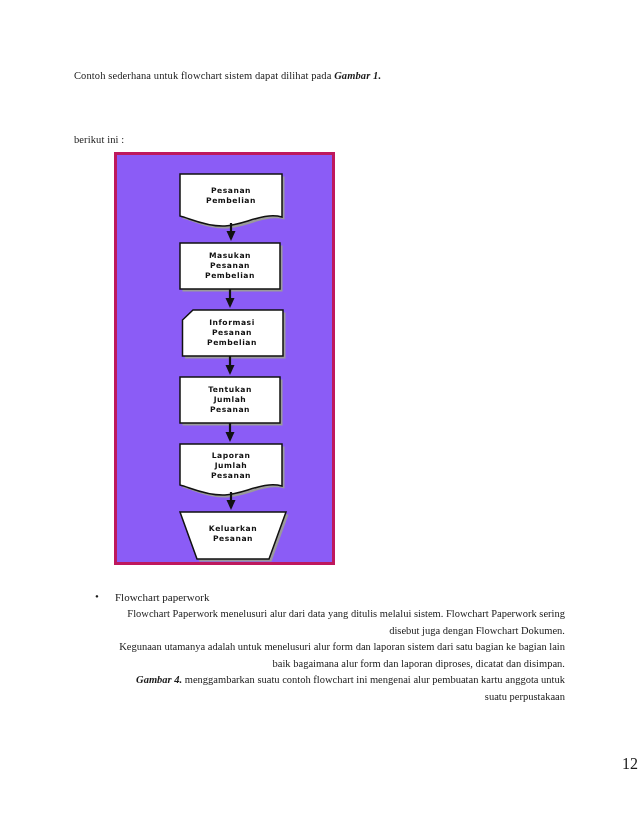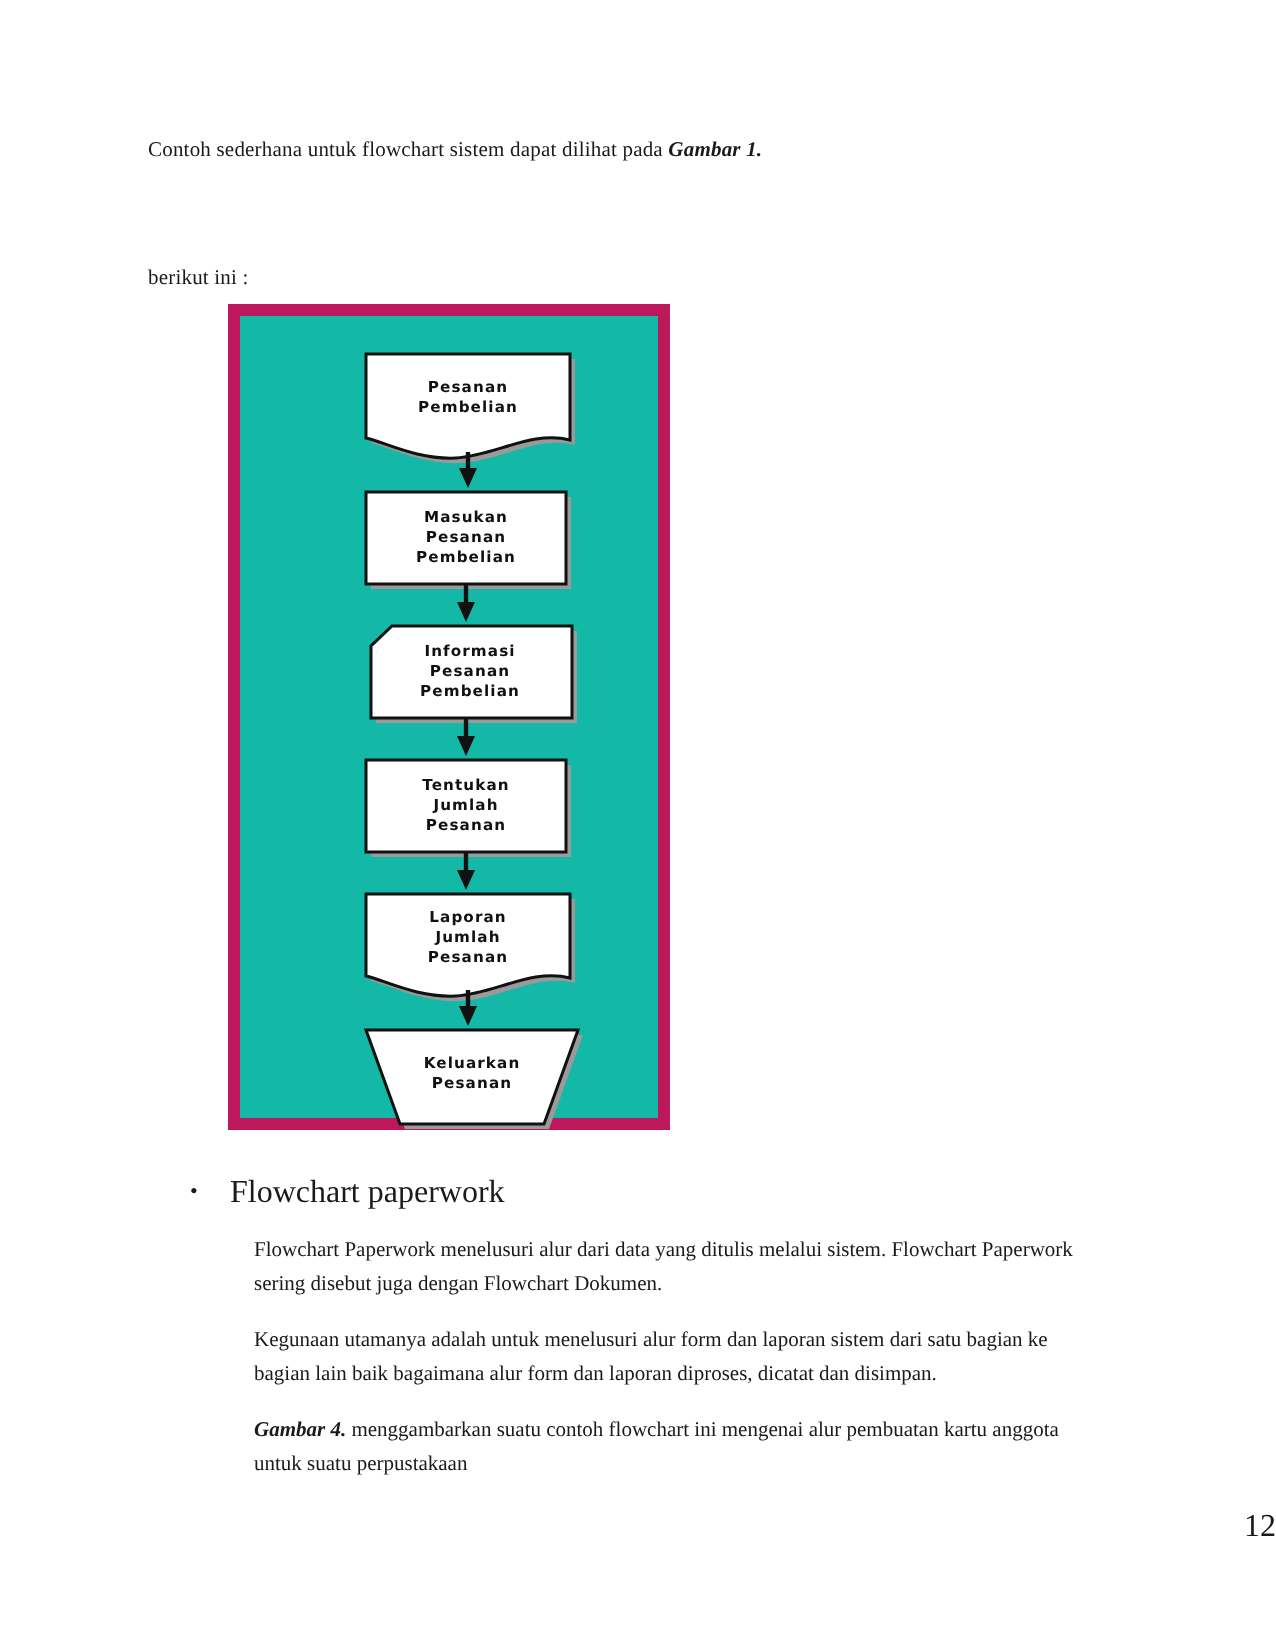--- a/index.html
+++ b/index.html
@@ -22,22 +22,22 @@
     letter-spacing:.1px;
   }
   .intro .l2{display:block;margin-top:44px;}
   .bi{font-weight:bold;font-style:italic;}
 
   
   .figure-frame{
     position:absolute;
     left:114px;top:152px;
     width:221px;height:413px;
-    border:6px solid #be185d;
-    background:#14b8a6;
+    border:3px solid #be185d;
+    background:#8b5cf6;
     box-sizing:border-box;
   }
   .flow-svg{display:block;width:221px;height:413px;}
   .shape-fill{fill:#ffffff;stroke:#111111;stroke-width:1.5;}
   .shape-shadow{fill:#9a9a9a;stroke:none;}
   .conn{stroke:#111111;stroke-width:2.2;fill:none;}
   .arrowhead{fill:#111111;stroke:none;}
   .node-text{
     font-family:"DejaVu Sans", sans-serif;
     font-size:7.6px;
@@ -52,23 +52,23 @@
     position:absolute;
     left:95px;top:588px;width:470px;
     font-size:10.5px;
     line-height:16.5px;
   }
   .bullet-row{position:relative;padding-left:20px;}
   .bullet-dot{
     position:absolute;left:0;top:0;
     font-size:11px;line-height:16.5px;
   }
-  .bullet-title{font-size:16px;line-height:18px;}
+  .bullet-title{font-size:11px;line-height:18px;}
   .bullet-body{padding-left:20px;}
-  .bullet-body p{margin:12px;}
+  .bullet-body p{margin:0;text-align:right;}
 
   
   .page-number{
     position:absolute;
     left:0;top:755px;width:638px;
     text-align:right;
     font-size:16px;
   }
 </style>
 </head>

